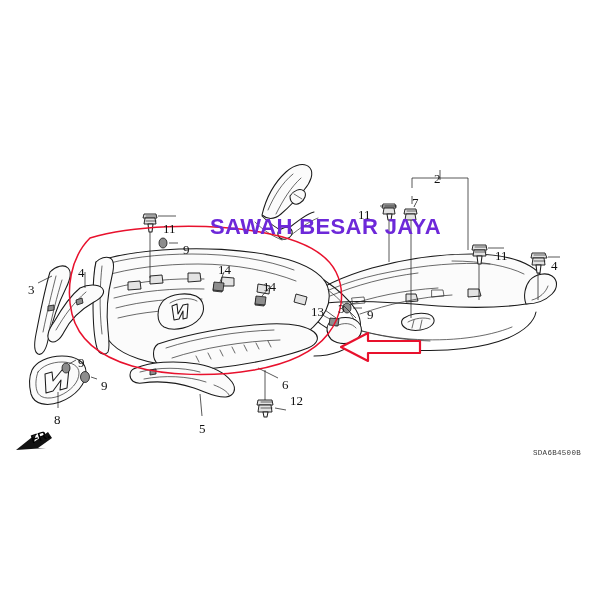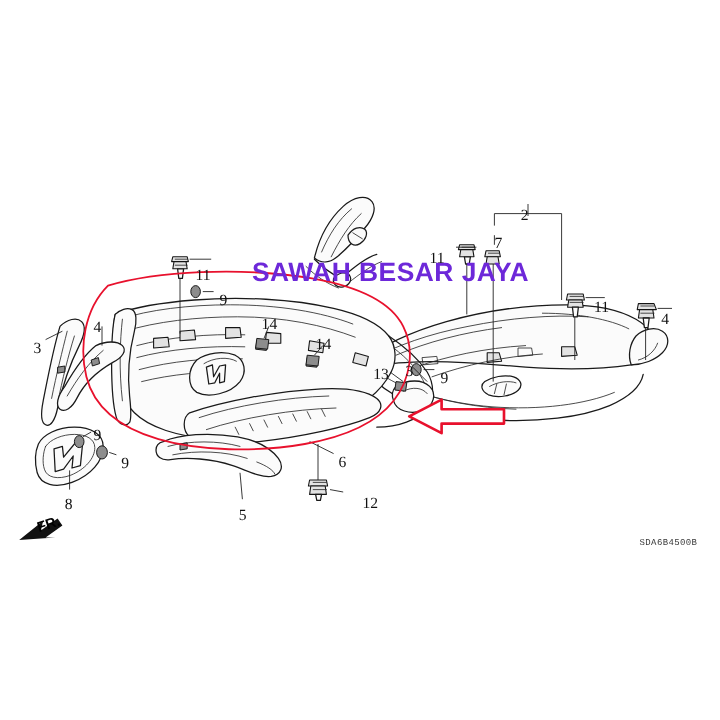--- a/index.html
+++ b/index.html
@@ -379,16 +379,16 @@
       <div class="callout" style="left: 218px; top: 263px;">14</div>
       <div class="callout" style="left: 263px; top: 280px;">14</div>
       <div class="callout" style="left: 311px; top: 305px;">13</div>
       <div class="callout" style="left: 338px; top: 302px;">3</div>
       <div class="callout" style="left: 367px; top: 308px;">9</div>
       <div class="callout" style="left: 78px; top: 356px;">9</div>
       <div class="callout" style="left: 101px; top: 379px;">9</div>
       <div class="callout" style="left: 54px; top: 413px;">8</div>
       <div class="callout" style="left: 282px; top: 378px;">6</div>
       <div class="callout" style="left: 199px; top: 422px;">5</div>
-      <div class="callout" style="left: 290px; top: 412px; margin-left: 12px;">12</div>
+      <div class="callout" style="left: 290px; top: 394px;">12</div>
     </div>
 
 </div>
 
 </body></html>

